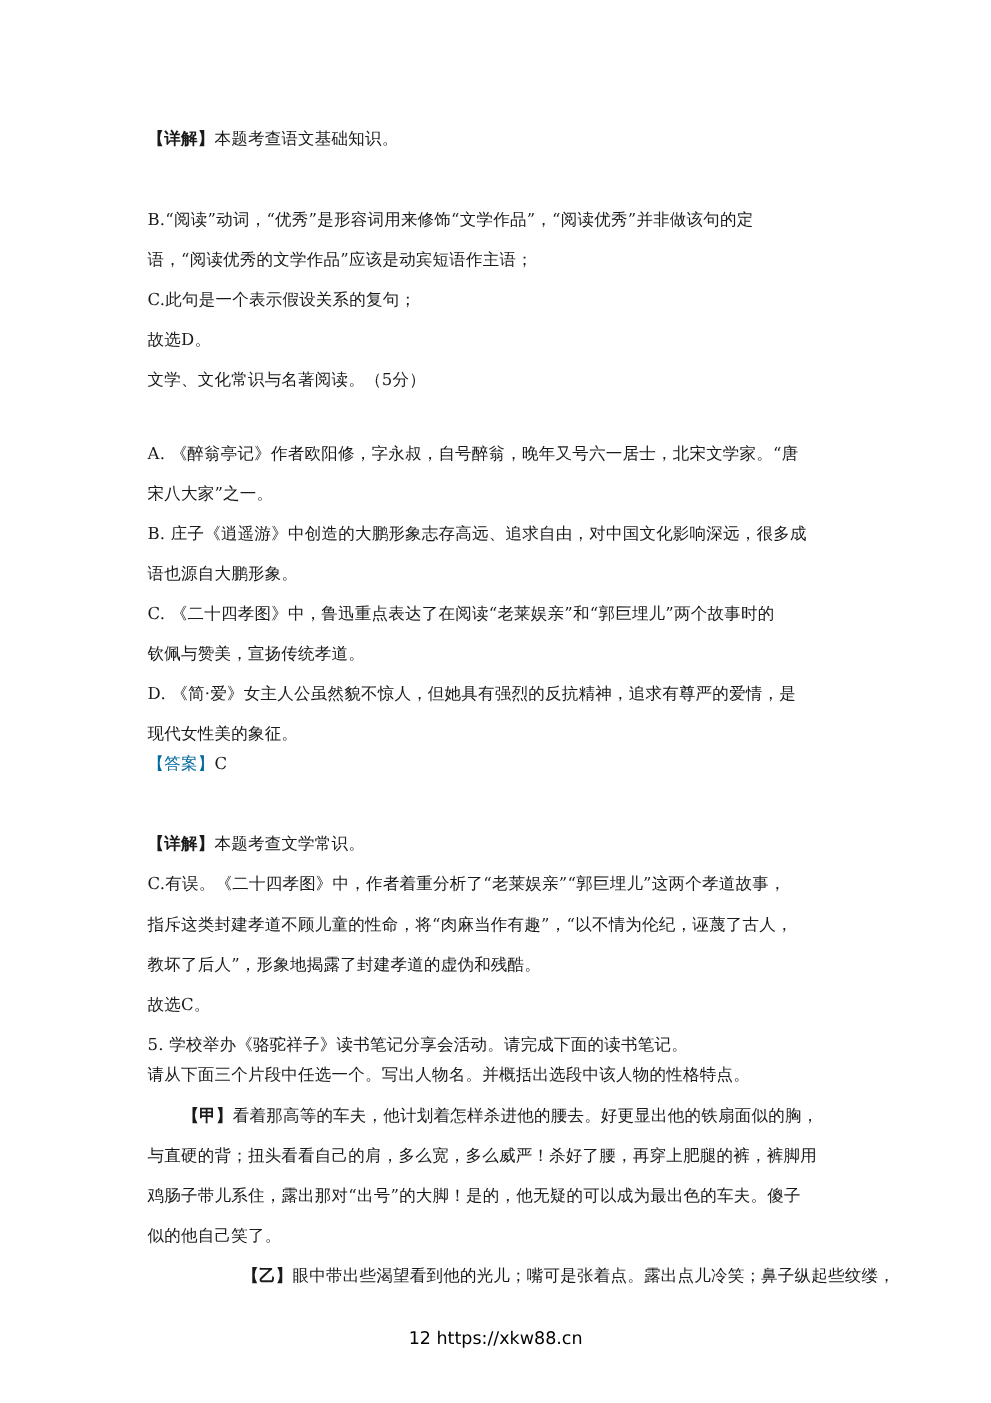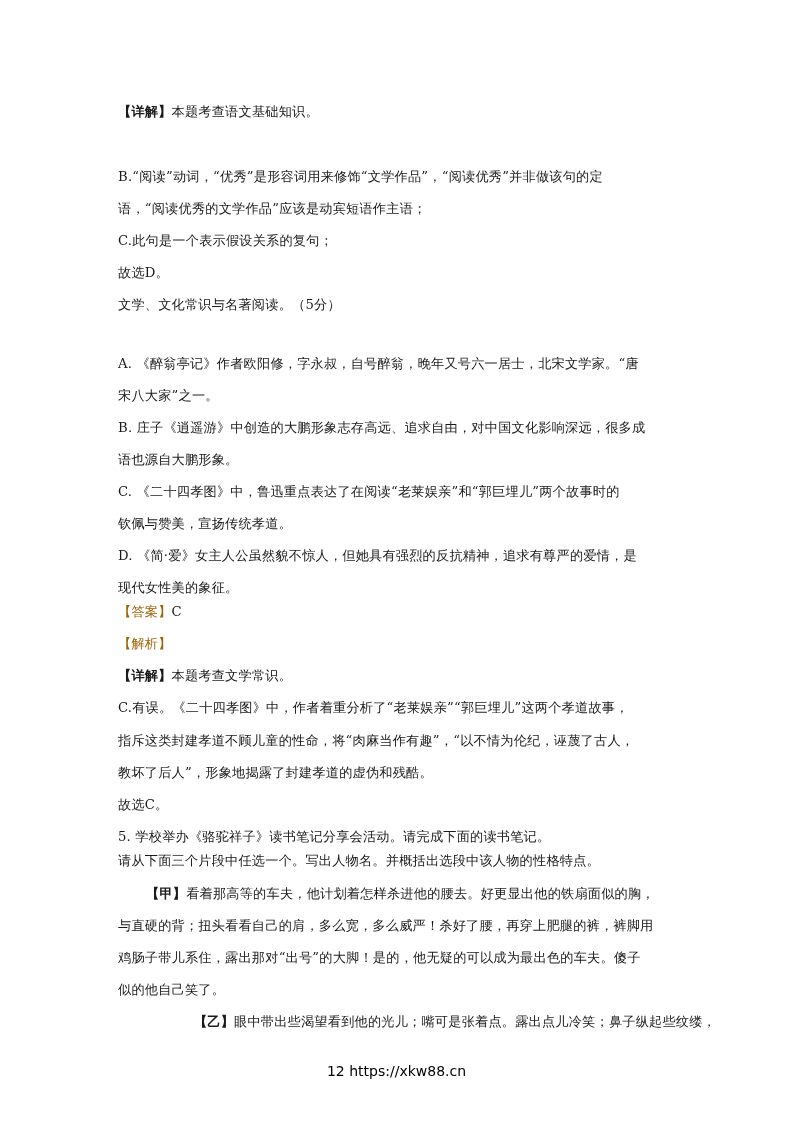--- a/index.html
+++ b/index.html
@@ -9,21 +9,21 @@
     color: #1a1a1a;
   }
   .page { position: absolute; left: 0; top: 0; width: 793px; height: 1006px; }
   .line {
     position: absolute; left: 118px; width: 570px;
     font-size: 13.2px; line-height: 16px; white-space: nowrap;
     letter-spacing: 0.2px;
   }
   .indent { left: 146px; }
   .bold { font-weight: bold; }
-  .blue { color: #a16207; }
+  .blue { color: #0369a1; }
   .emph { position: relative; }
   .emph::after {
     content: ""; position: absolute; left: 50%; bottom: -5px;
     width: 2.5px; height: 2.5px; background: #1a1a1a; border-radius: 50%;
     transform: translateX(-50%);
   }
   .footer {
     position: absolute; left: 0; width: 793px; top: 1063px;
     text-align: center; font-family: "DejaVu Sans", "Liberation Sans", sans-serif;
     font-size: 14px; color: #000000;
@@ -41,21 +41,20 @@
     <div class="line" style="top: 297px;"><span class="">文学、文化常识与名著阅读。（5分）</span></div>
     <div class="line" style="top: 356px;"><span class="">A. 《醉翁亭记》作者欧阳修，字永叔，自号醉翁，晚年又号六一居士，北宋文学家。“唐</span></div>
     <div class="line" style="top: 388px;"><span class="">宋八大家”之一。</span></div>
     <div class="line" style="top: 420px;"><span class="">B. 庄子《逍遥游》中创造的大鹏形象志存高远、追求自由，对中国文化影响深远，很多成</span></div>
     <div class="line" style="top: 452px;"><span class="">语也源自大鹏形象。</span></div>
     <div class="line" style="top: 484px;"><span class="">C. 《二十四孝图》中，鲁迅重点表达了在阅读“老莱娱亲”和“郭巨埋儿”两个故事时的</span></div>
     <div class="line" style="top: 516px;"><span class="">钦佩与赞美，宣扬传统孝道。</span></div>
     <div class="line" style="top: 548px;"><span class="">D. 《简·爱》女主人公虽然貌不惊人，但她具有强烈的反抗精神，追求有尊严的爱情，是</span></div>
     <div class="line" style="top: 580px;"><span class="">现代女性美的象征。</span></div>
     <div class="line" style="top: 604px;"><span class="blue">【答案】</span><span class="">C</span></div>
-    <div class="line" style="top: 636px;"><span class="blue">【解析】</span></div>
     <div class="line" style="top: 668px;"><span class="bold">【详解】</span><span class="">本题考查文学常识。</span></div>
     <div class="line" style="top: 700px;"><span class="">C.有误。《二十四孝图》中，作者着重分析了“老莱娱亲”“郭巨埋儿”这两个孝道故事，</span></div>
     <div class="line" style="top: 733px;"><span class="">指斥这类封建孝道不顾儿童的性命，将“肉麻当作有趣”，“以不情为伦纪，诬蔑了古人，</span></div>
     <div class="line" style="top: 765px;"><span class="">教坏了后人”，形象地揭露了封建孝道的虚伪和残酷。</span></div>
     <div class="line" style="top: 797px;"><span class="">故选C。</span></div>
     <div class="line" style="top: 829px;"><span class="">5. 学校举办《骆驼祥子》读书笔记分享会活动。请完成下面的读书笔记。</span></div>
     <div class="line" style="top: 853px;"><span class="">请从下面三个片段中任选一个。写出人物名。并概括出选段中该人物的性格特点。</span></div>
     <div class="line indent" style="top: 886px;"><span class="bold">【甲】</span><span class="">看着那高等的车夫，他计划着怎样杀进他的腰去。好更显出他的铁扇面似的胸，</span></div>
     <div class="line" style="top: 950px;"><span class="">鸡肠子带儿系住，露出那对“出号”的大脚！是的，他无疑的可以成为最出色的车夫。傻子</span></div>
     <div class="line" style="top: 918px;"><span class="">与直硬的背；扭头看看自己的肩，多么宽，多么威严！杀好了腰，再穿上肥腿的裤，裤脚用</span></div>

